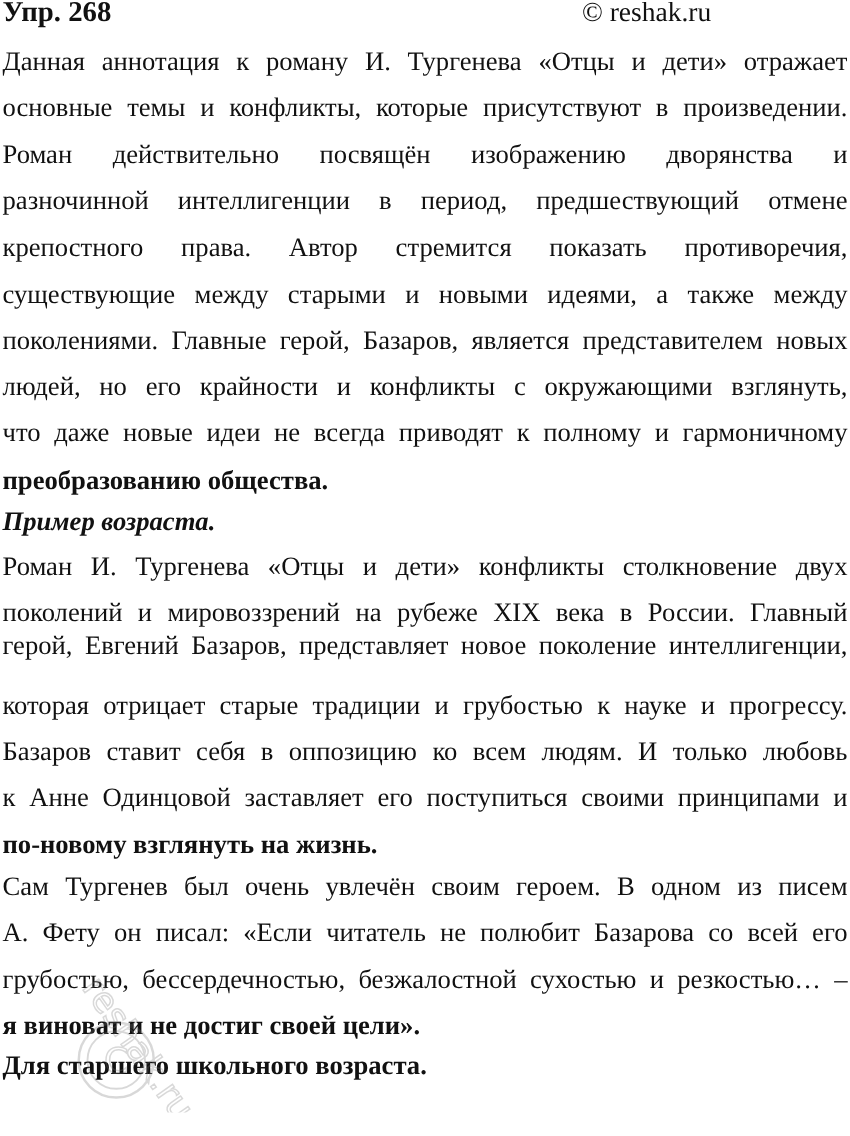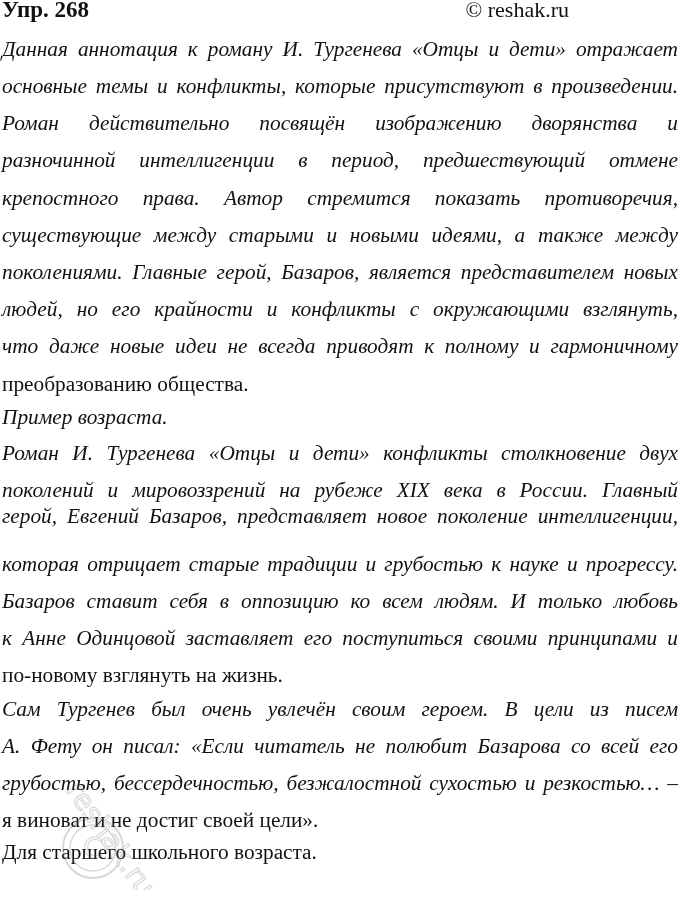--- a/index.html
+++ b/index.html
@@ -2,22 +2,22 @@
 <html><head>
 <meta charset="utf-8">
 <style>
   html, body { margin:0; padding:0; background:#ffffff; }
   body { width:680px; height:909px; position:relative; overflow:hidden;
          font-family:"Liberation Serif", "DejaVu Serif", serif; color:#111; }
   .header { position:absolute; top:0; left:0; width:572px; height:30px; }
   .title { position:absolute; left:2px; top:-3px; font-weight:bold; font-size:23px; }
   .brand { position:absolute; right:3px; top:-3px; font-size:22px; }
   .line { position:absolute; left:2px; width:676px; font-size:21.3px; line-height:24px; white-space:nowrap; }
-  .just { text-align:justify; text-align-last:justify;font-style:italic; }
-  .left { text-align:left; }
+  .just { text-align:justify; text-align-last:justify; }
+  .left { text-align:left;font-weight:bold; }
   .ital { font-style:italic; }
   .wm { position:absolute; left:55px; top:760px; width:120px; height:130px; pointer-events:none; opacity:0.28; }
 </style>
 </head>
 <body>
 
 <div class="header">
   <span class="title">Упр. 268</span>
   <span class="brand">© reshak.ru</span>
 </div>
@@ -41,21 +41,21 @@
   <div class="line just" style="top:441px">Роман И. Тургенева «Отцы и дети» конфликты столкновение двух</div>
   <div class="line just" style="top:478px">поколений и мировоззрений на рубеже XIX века в России. Главный</div>
   <div class="line just" style="top:504px">герой, Евгений Базаров, представляет новое поколение интеллигенции,</div>
   <div class="line just" style="top:552px">которая отрицает старые традиции и грубостью к науке и прогрессу.</div>
   <div class="line just" style="top:589px">Базаров ставит себя в оппозицию ко всем людям. И только любовь</div>
   <div class="line just" style="top:626px">к Анне Одинцовой заставляет его поступиться своими принципами и</div>
   <div class="line left" style="top:663px">по-новому взглянуть на жизнь.</div>
 </div>
 
 <div>
-  <div class="line just" style="top:697px">Сам Тургенев был очень увлечён своим героем. В цели из писем</div>
+  <div class="line just" style="top:697px">Сам Тургенев был очень увлечён своим героем. В одном из писем</div>
   <div class="line just" style="top:734px">А. Фету он писал: «Если читатель не полюбит Базарова со всей его</div>
   <div class="line just" style="top:771px">грубостью, бессердечностью, безжалостной сухостью и резкостью… –</div>
   <div class="line left" style="top:808px">я виноват и не достиг своей цели».</div>
 </div>
 
 <div class="line left" style="top:840px">Для старшего школьного возраста.</div>
 
 <div class="wm">
   <svg width="120" height="130" viewBox="0 0 120 130">
     <circle cx="38" cy="88" r="30" fill="none" stroke="#777" stroke-width="2"></circle>

